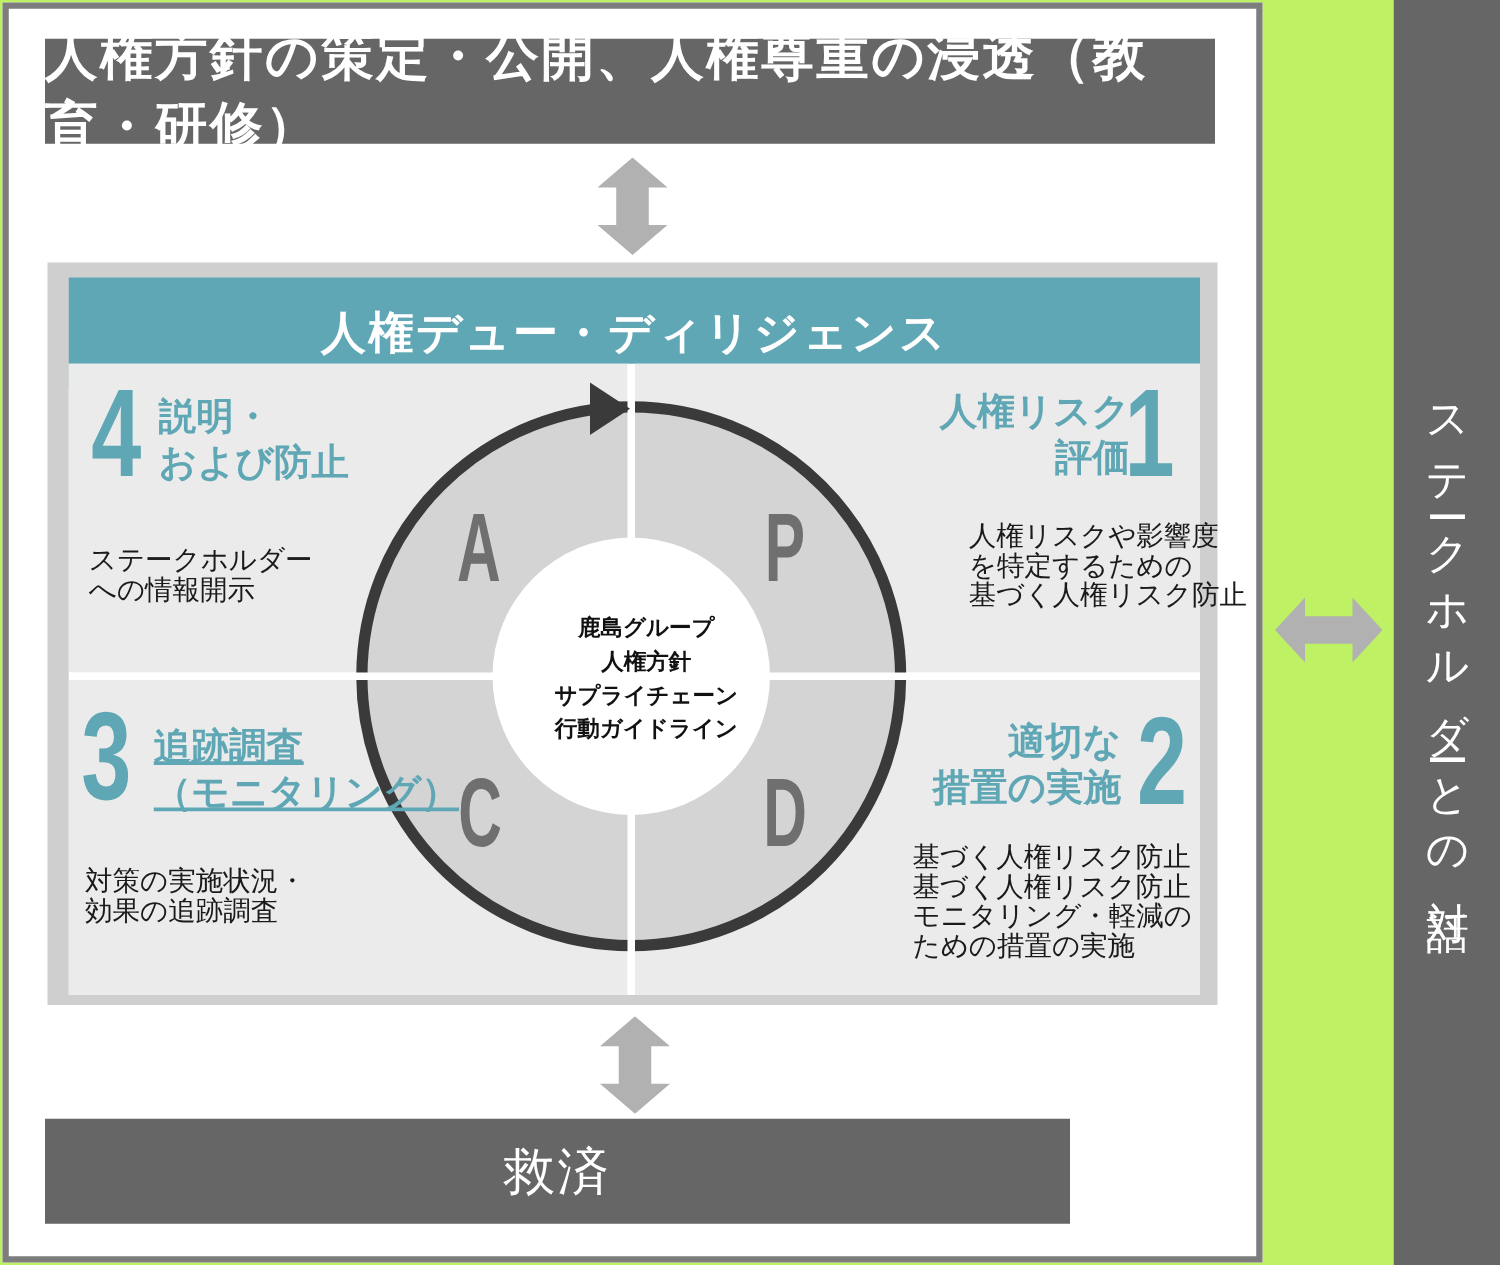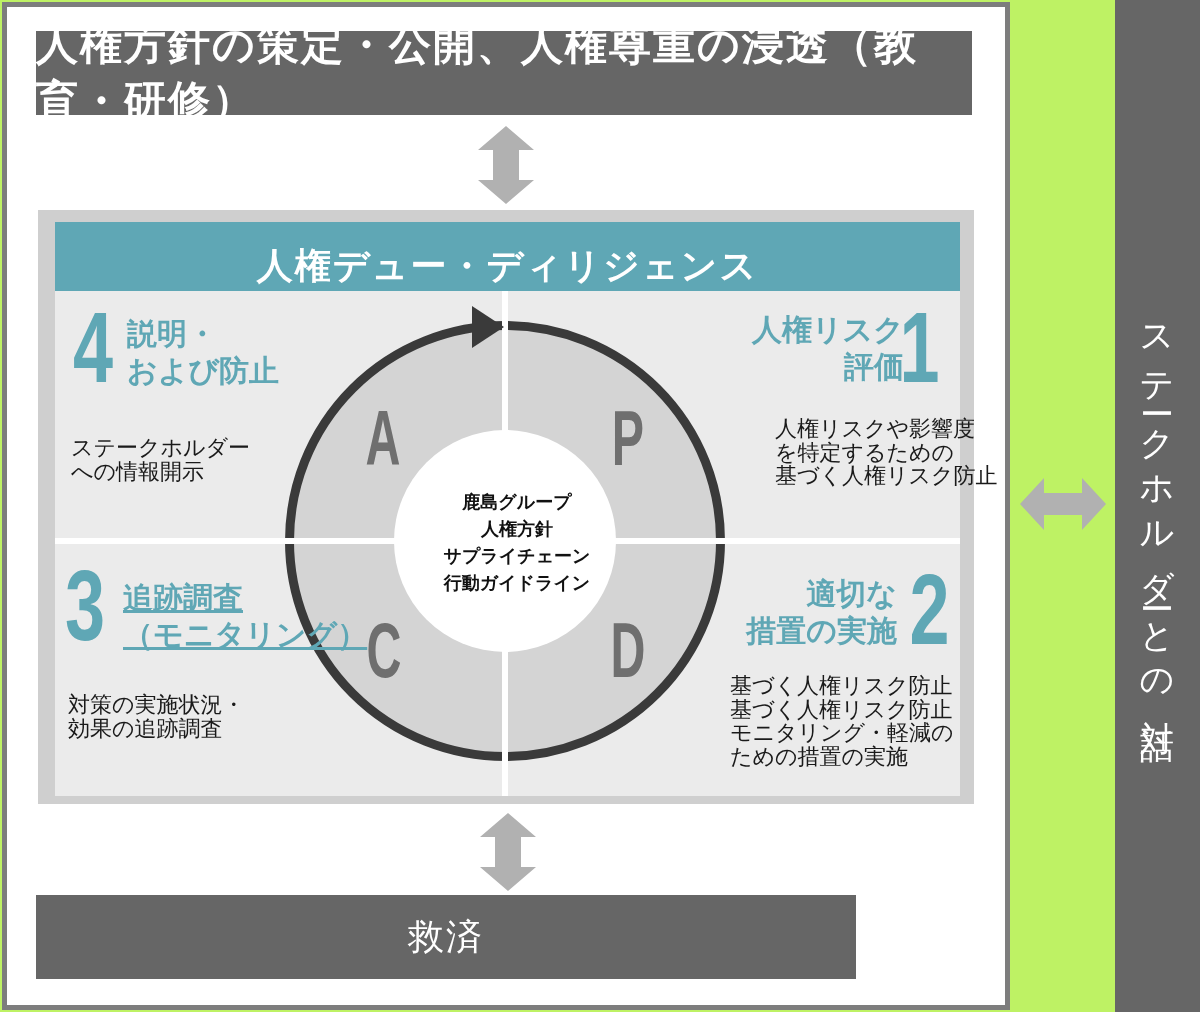--- a/index.html
+++ b/index.html
@@ -10,21 +10,21 @@
   .outer-frame{
     position:absolute;left:2px;top:2px;width:1008px;height:1008px;
     border:5px solid #7d7d7d;box-sizing:border-box;background:#fff;
   }
   .banner{
     position:absolute;background:#666666;color:#ffffff;
     display:flex;align-items:center;justify-content:center;
     letter-spacing:2px;
   }
   .banner.top{left:36px;top:31px;width:936px;height:84px;font-size:42px;font-weight:600;}
-  .banner.bottom{left:36px;top:895px;width:820px;height:84px;font-size:36px;font-weight:500;}
+  .banner.bottom{left:36px;top:895px;width:820px;height:84px;font-size:41px;font-weight:500;}
   .arrow-svg{position:absolute;}
   .dd-box{
     position:absolute;left:38px;top:210px;width:936px;height:594px;background:#cfcfcf;
   }
   .dd-header{
     position:absolute;left:17px;top:12px;width:905px;height:89px;background:#5fa7b5;
     color:#fff;font-size:36px;font-weight:600;letter-spacing:2px;
     display:flex;align-items:center;justify-content:center;
   }
   .panels{

